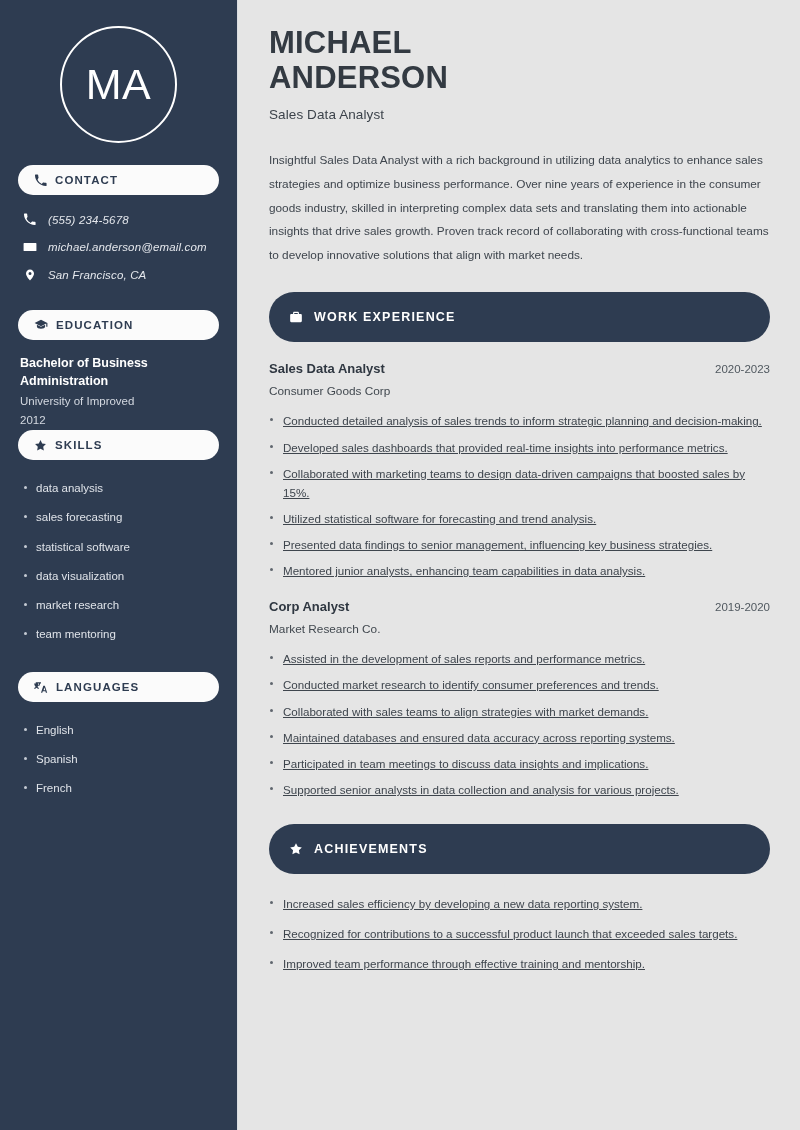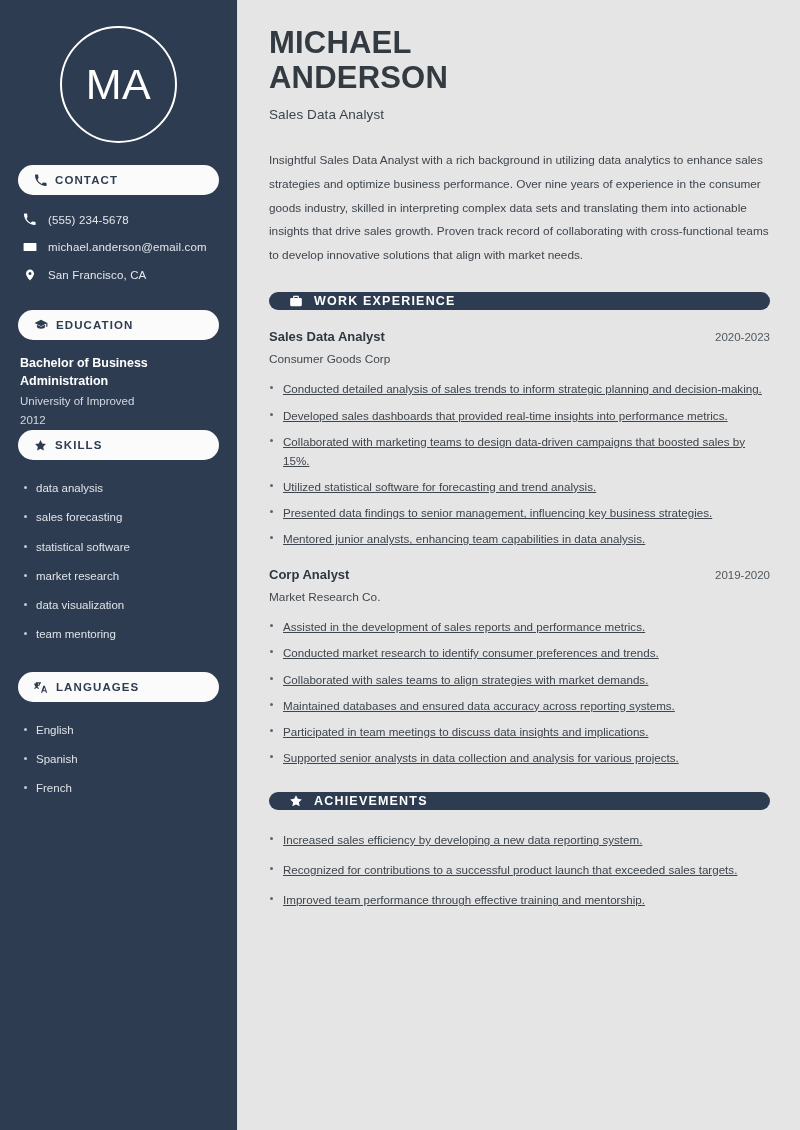--- a/index.html
+++ b/index.html
@@ -99,20 +99,21 @@
     display: flex;
     align-items: center;
     justify-content: center;
     flex-shrink: 0;
   }
   .contact-icon svg { display: block; }
   .contact-text {
     color: #e4e7ec;
     font-size: 11.5px;
     letter-spacing: 0.15px;
+    font-style: italic;
   }
 
   .edu-block { padding: 0 2px 1px 2px; }
   .edu-degree {
     color: #ffffff;
     font-size: 12.5px;
     font-weight: bold;
     line-height: 1.45;
     margin-bottom: 2px;
   }
@@ -173,21 +174,21 @@
     font-size: 11.8px;
     line-height: 2.0;
     color: #3e454d;
     text-align: left;
   }
 
   .section-bar {
     margin-top: 25px;
     background: #2e3c51;
     border-radius: 999px;
-    height: 18px;
+    height: 50px;
     display: flex;
     align-items: center;
     gap: 11px;
     padding: 0 20px;
   }
   .section-bar .bar-icon {
     color: #ffffff;
     display: flex;
     align-items: center;
   }
@@ -316,22 +317,22 @@
             <path d="M12 2l3.1 6.3 6.9 1-5 4.9 1.2 6.9L12 17.8 5.8 21.1 7 14.2 2 9.3l6.9-1L12 2z"></path>
           </svg>
       </span>
       <span class="pill-label">SKILLS</span>
     </div>
 
     <ul class="side-list">
       <li>data analysis</li>
       <li>sales forecasting</li>
       <li>statistical software</li>
+      <li>data visualization</li>
       <li>market research</li>
-      <li>data visualization</li>
       <li>team mentoring</li>
     </ul>
 
     <div class="pill">
       <span class="pill-icon">
         <svg width="14" height="14" viewBox="0 0 24 24" fill="currentColor">
             <path d="M2 3h9v2H7.6c-.3 2.4-1.3 4.4-2.7 5.9.8.7 1.7 1.2 2.6 1.6l-.7 1.9c-1.2-.5-2.4-1.2-3.4-2.2-1 .9-2.2 1.7-3.4 2.2l-.7-1.9c1-.4 1.9-.9 2.6-1.6C.5 9.4-.5 7.4-.8 5H2V3zm3.6 2c.3 1.8 1 3.3 2 4.5 1-1.2 1.7-2.7 2-4.5H5.6z" transform="translate(1,1)"></path>
             <path d="M16 10h2.6l4 12h-2.2l-.9-2.8h-4.4l-.9 2.8h-2.2l4-12zm.4 7.4h3l-1.5-4.6-1.5 4.6z"></path>
           </svg>
       </span>

